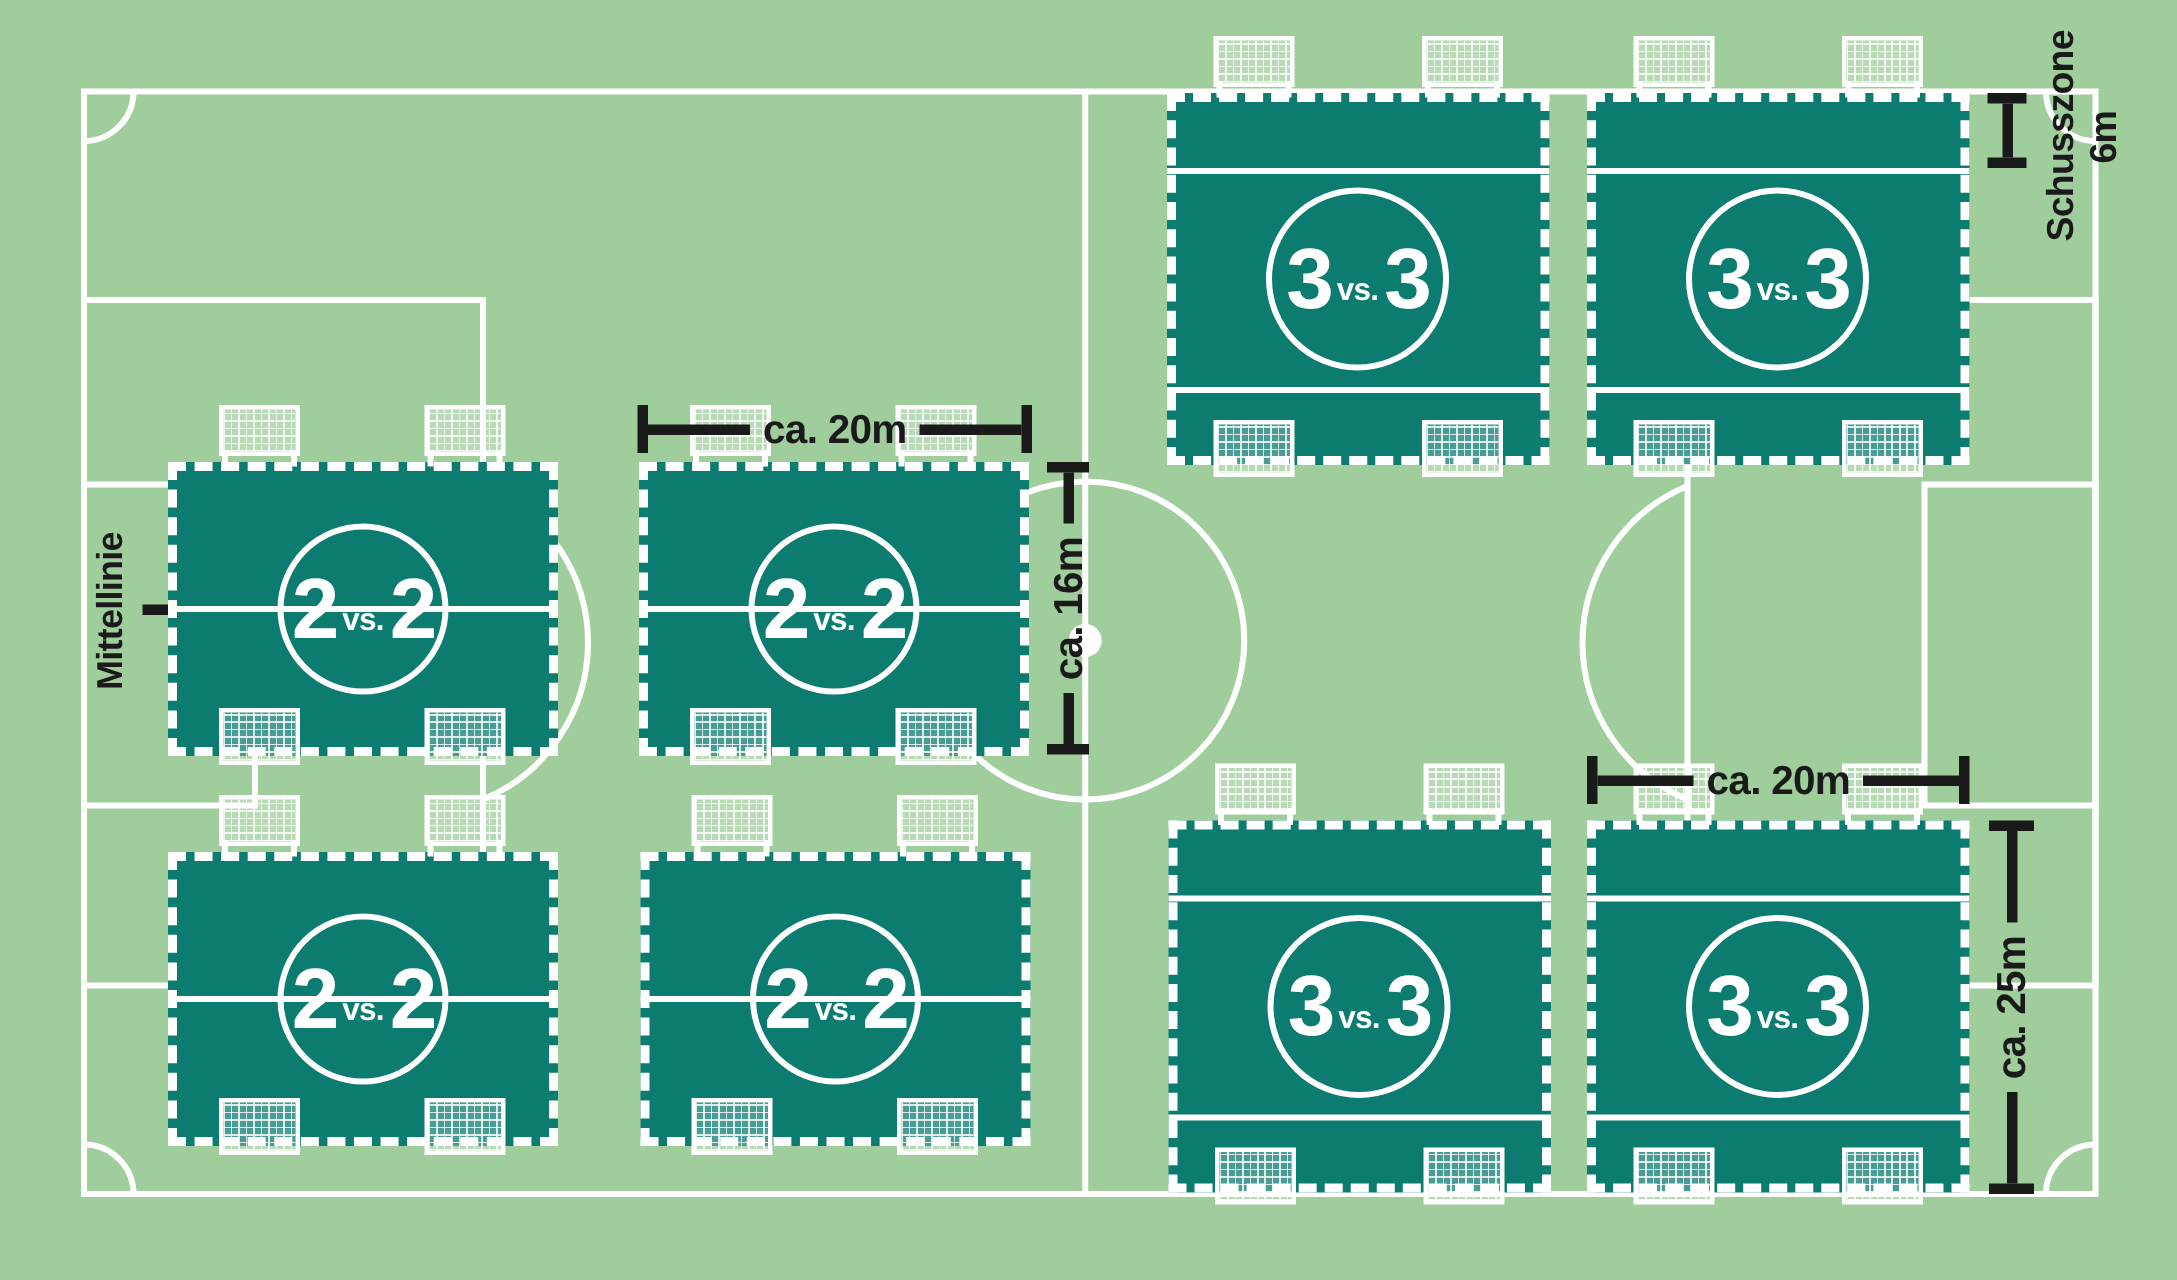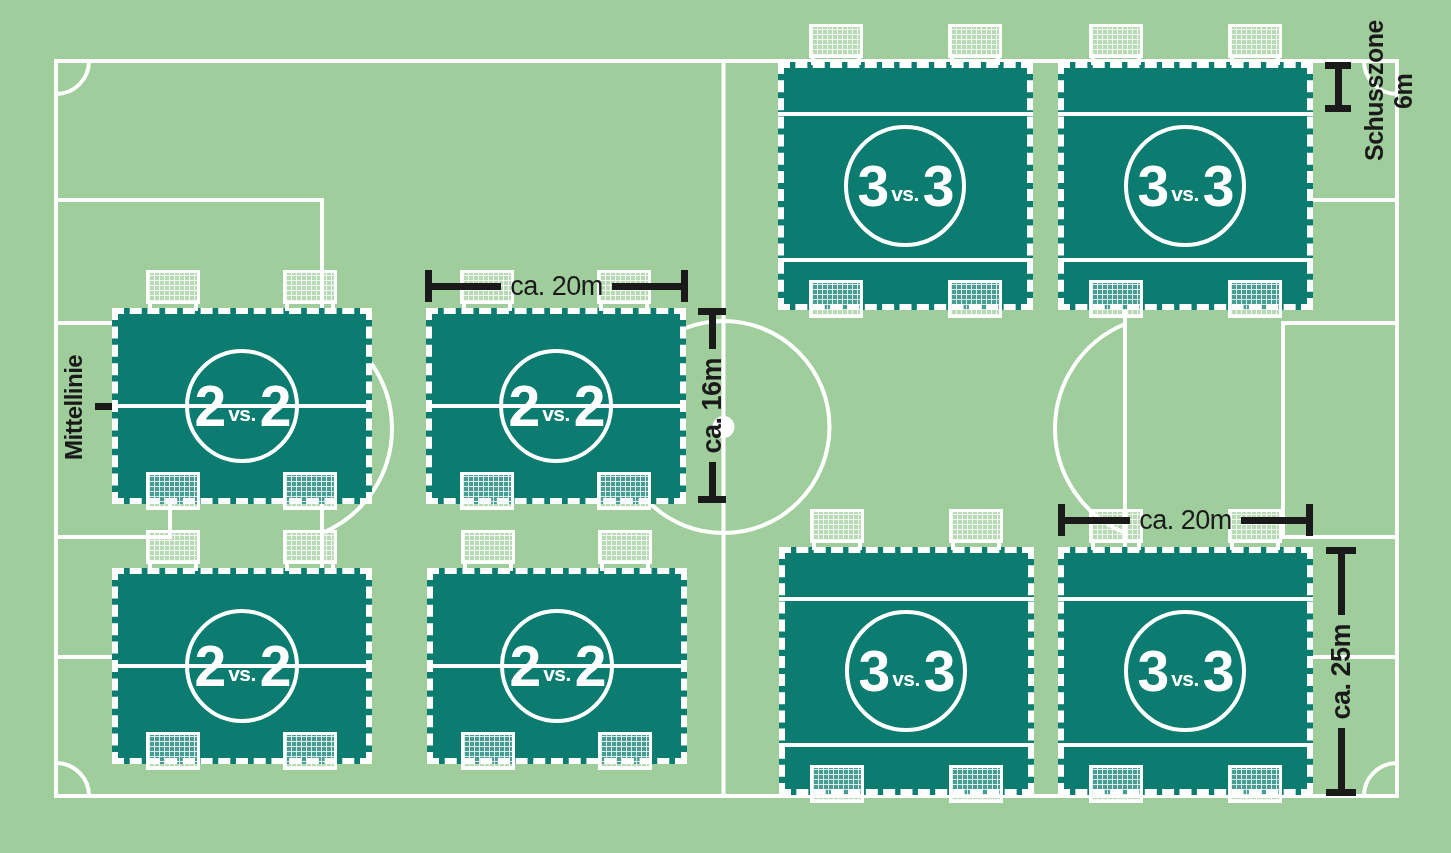--- a/index.html
+++ b/index.html
@@ -49,21 +49,21 @@
   .g-b{height:38px;}
   .p2v2 .g-b{top:158px;} .p3v3 .g-b{top:212px;}
   .p2v2 .g1{left:28px;} .p2v2 .g2{left:165px;}
   .p3v3 .g1{left:25px;} .p3v3 .g2{left:164px;}
 
   
   .anno{color:#1a1a1a;z-index:3;}
   .dim-h{position:absolute;display:flex;align-items:center;z-index:3;}
   .dim-h .cap{flex:none;width:7px;height:32px;background:#1a1a1a;}
   .dim-h .seg{flex:1;height:7px;background:#1a1a1a;}
-  .dim-h .lbl{font-weight:normal;font-size:27px;line-height:1;margin:0 9px;white-space:nowrap;letter-spacing:-0.5px;}
+  .dim-h .lbl{font-weight:bold;font-size:27px;line-height:1;margin:0 9px;white-space:nowrap;letter-spacing:-0.5px;}
   #dimTop{left:425px;top:270px;width:263px;}
   #dimBottom{left:1058px;top:504px;width:255px;}
 
   .dim-v{position:absolute;display:flex;flex-direction:column;align-items:center;z-index:3;}
   .dim-v .cap{flex:none;height:7px;background:#1a1a1a;}
   .dim-v .seg{flex:1;width:7px;background:#1a1a1a;}
   .dim-v .lbl{
     writing-mode:vertical-rl;transform:rotate(180deg);
     font-weight:bold;font-size:27px;line-height:1;margin:9px 0;white-space:nowrap;letter-spacing:-0.5px;
   }

